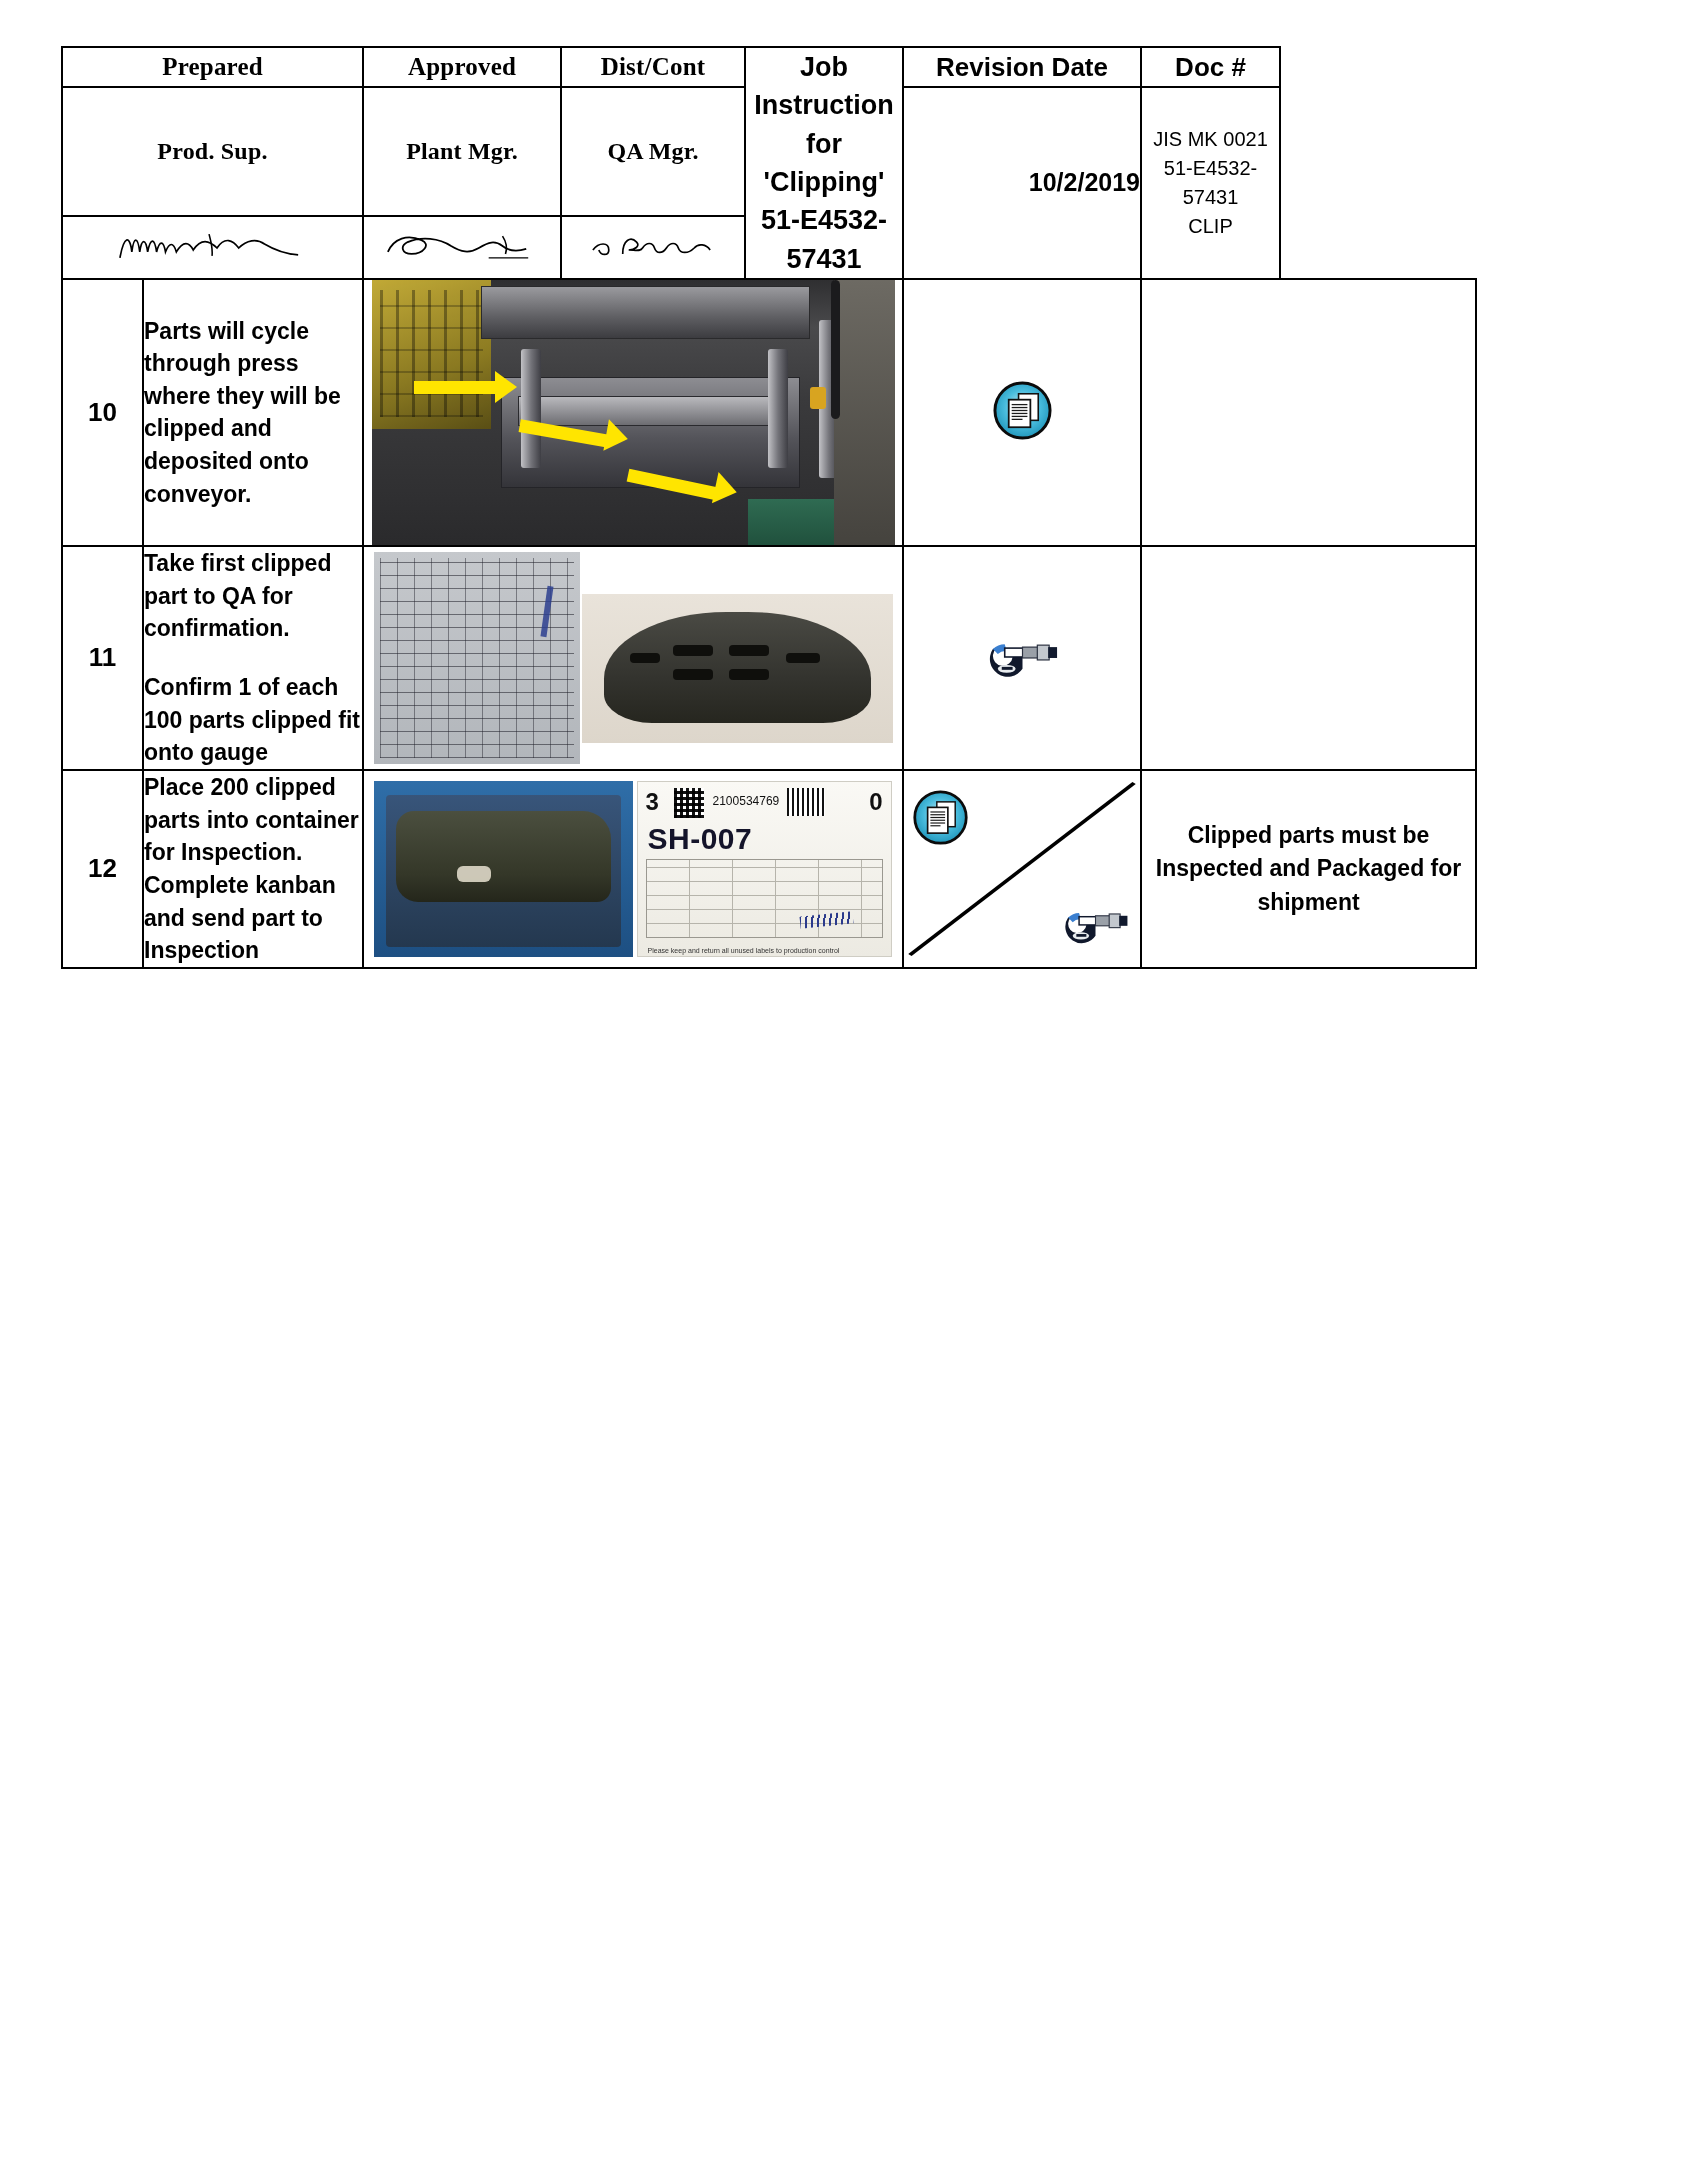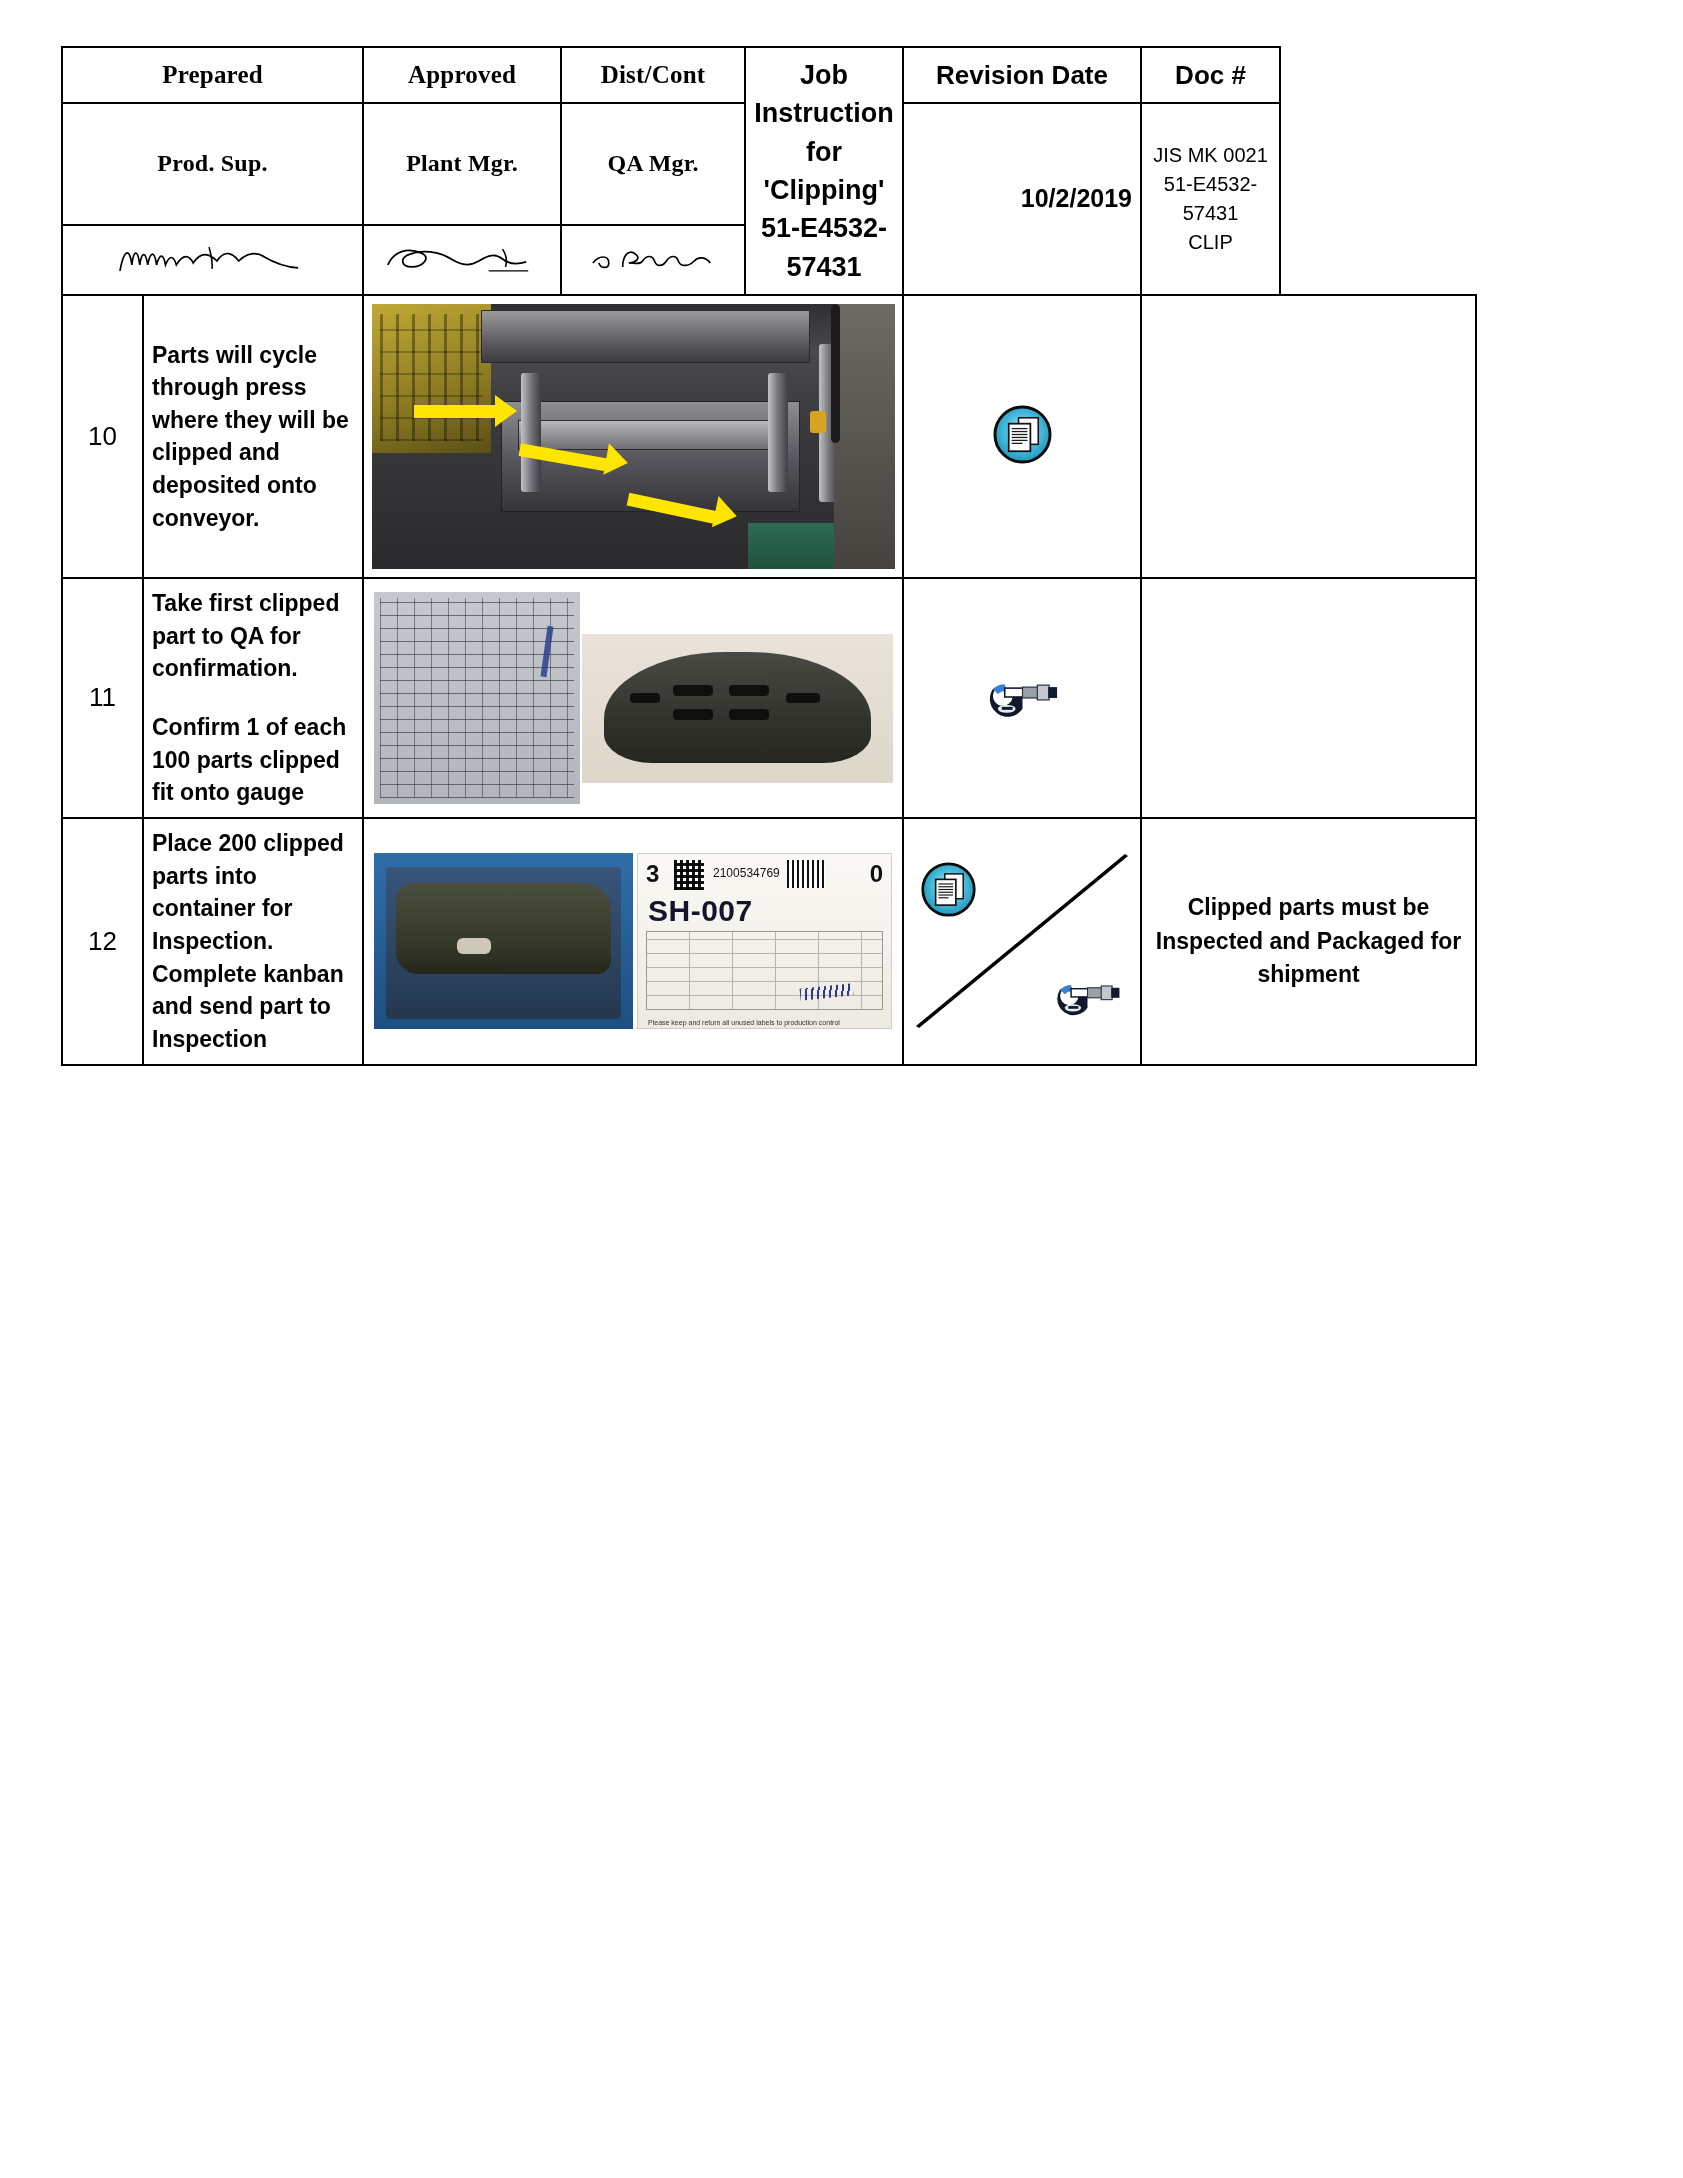--- a/index.html
+++ b/index.html
@@ -26,21 +26,21 @@
   .jis-table {
     position: absolute;
     left: 61px;
     top: 46px;
     width: 1416px;
     border-collapse: collapse;
     table-layout: fixed;
   }
   .jis-table td, .jis-table th {
     border: 2px solid #000;
-    padding: 8px;
+    padding: 0;
     vertical-align: middle;
     background: #fff;
   }
 
   
   .hdr-cell {
     text-align: center;
     font-family: "Liberation Serif", serif;
     font-weight: bold;
     font-size: 25px;
@@ -93,21 +93,21 @@
     line-height: 1.45;
     padding: 2px 8px 6px 8px;
   }
   .doc-val span { display:block; }
 
   
   .num-cell {
     width: 81px;
     text-align: center;
     font-family: "Liberation Sans", sans-serif;
-    font-weight: normal;
+    font-weight: bold;
     font-size: 26px;
   }
   .desc-cell {
     padding: 10px 10px 10px 14px;
     font-family: "Liberation Sans", sans-serif;
     font-weight: bold;
     font-size: 23px;
     line-height: 1.42;
     vertical-align: middle;
   }

